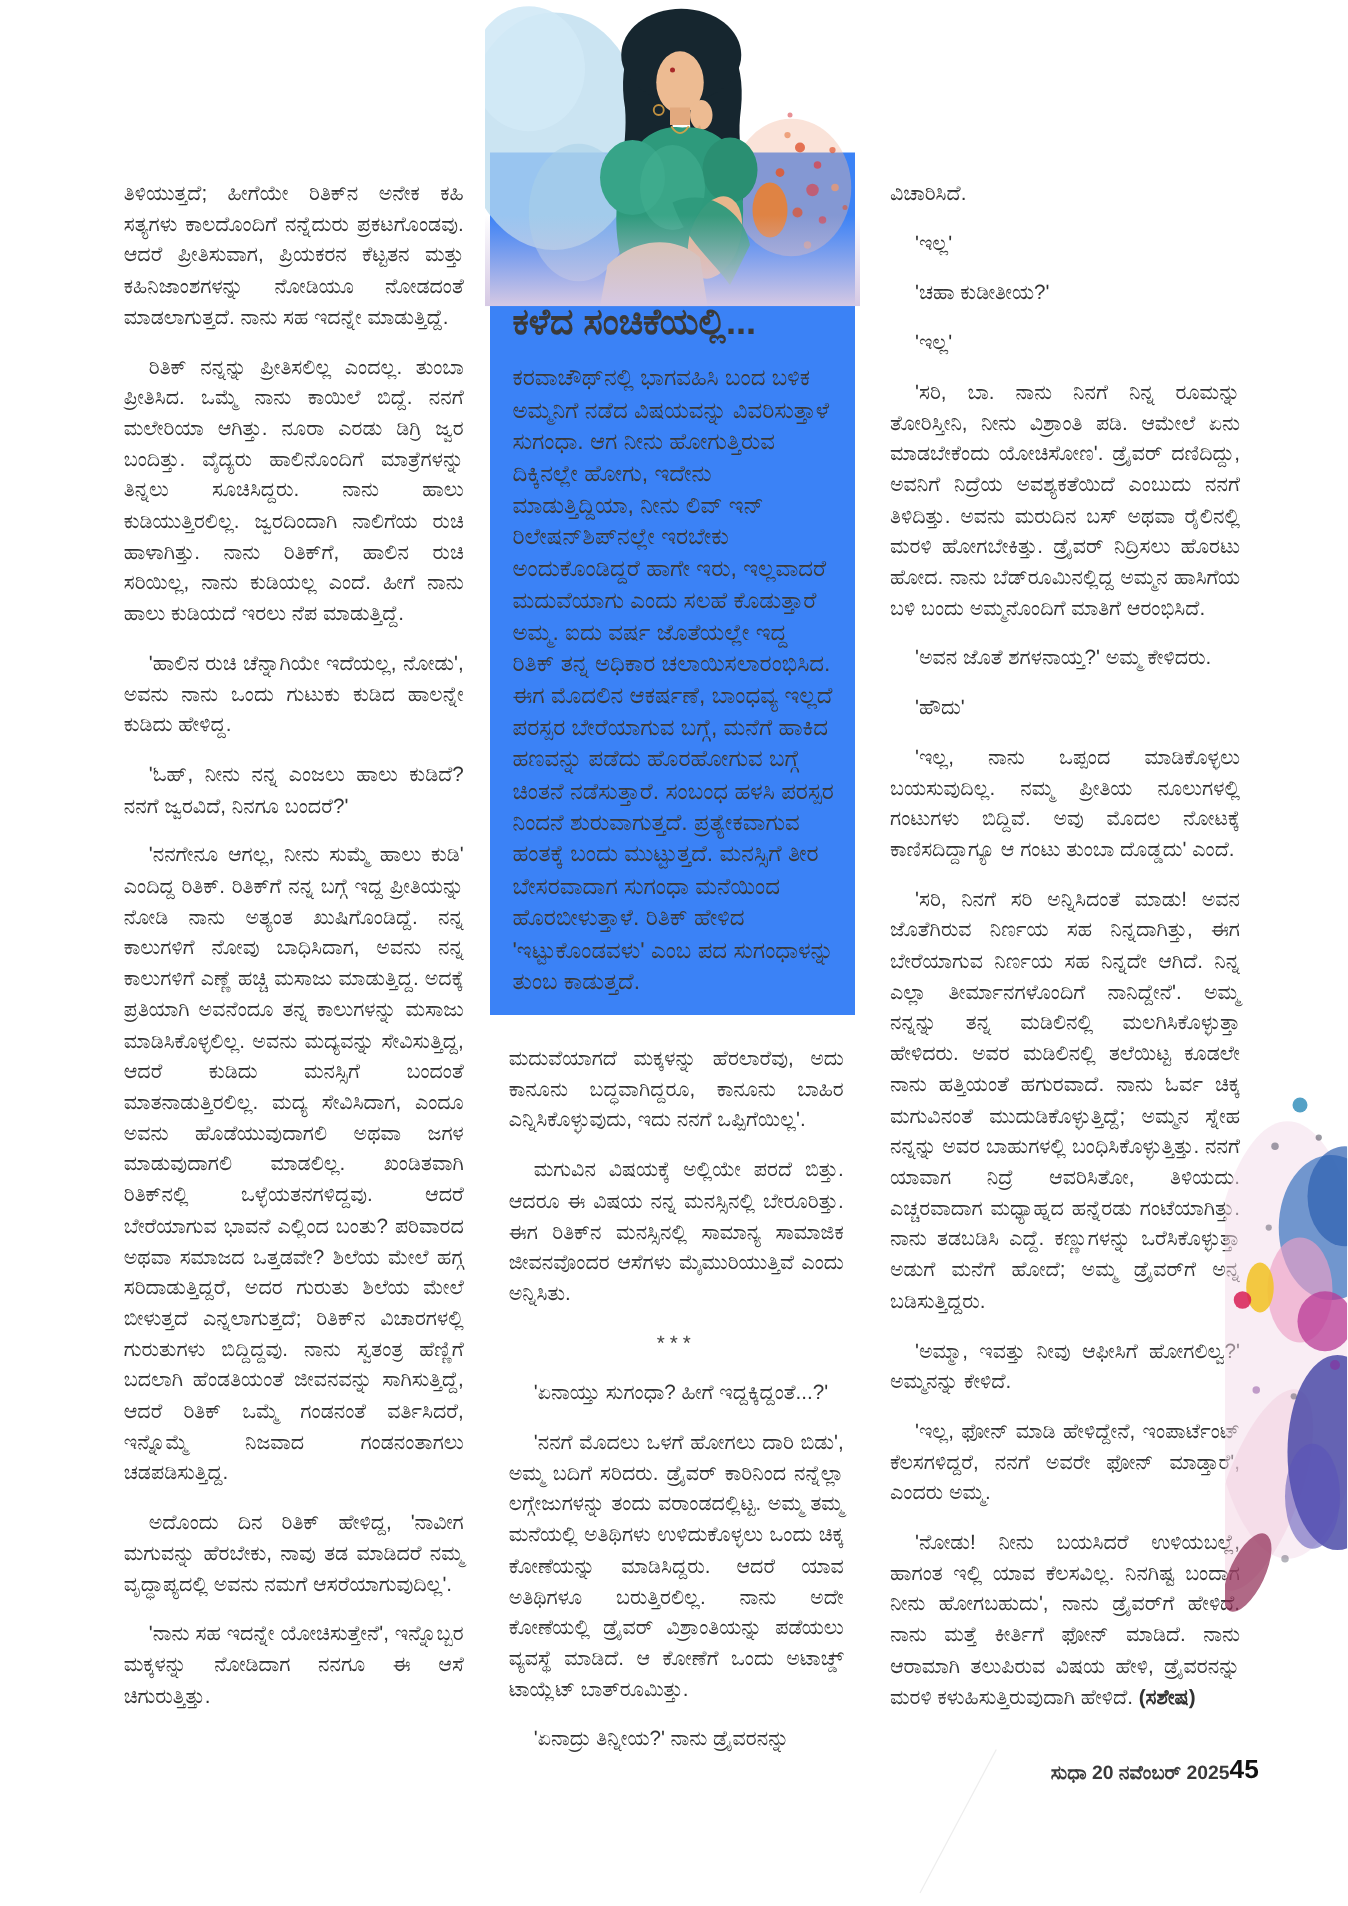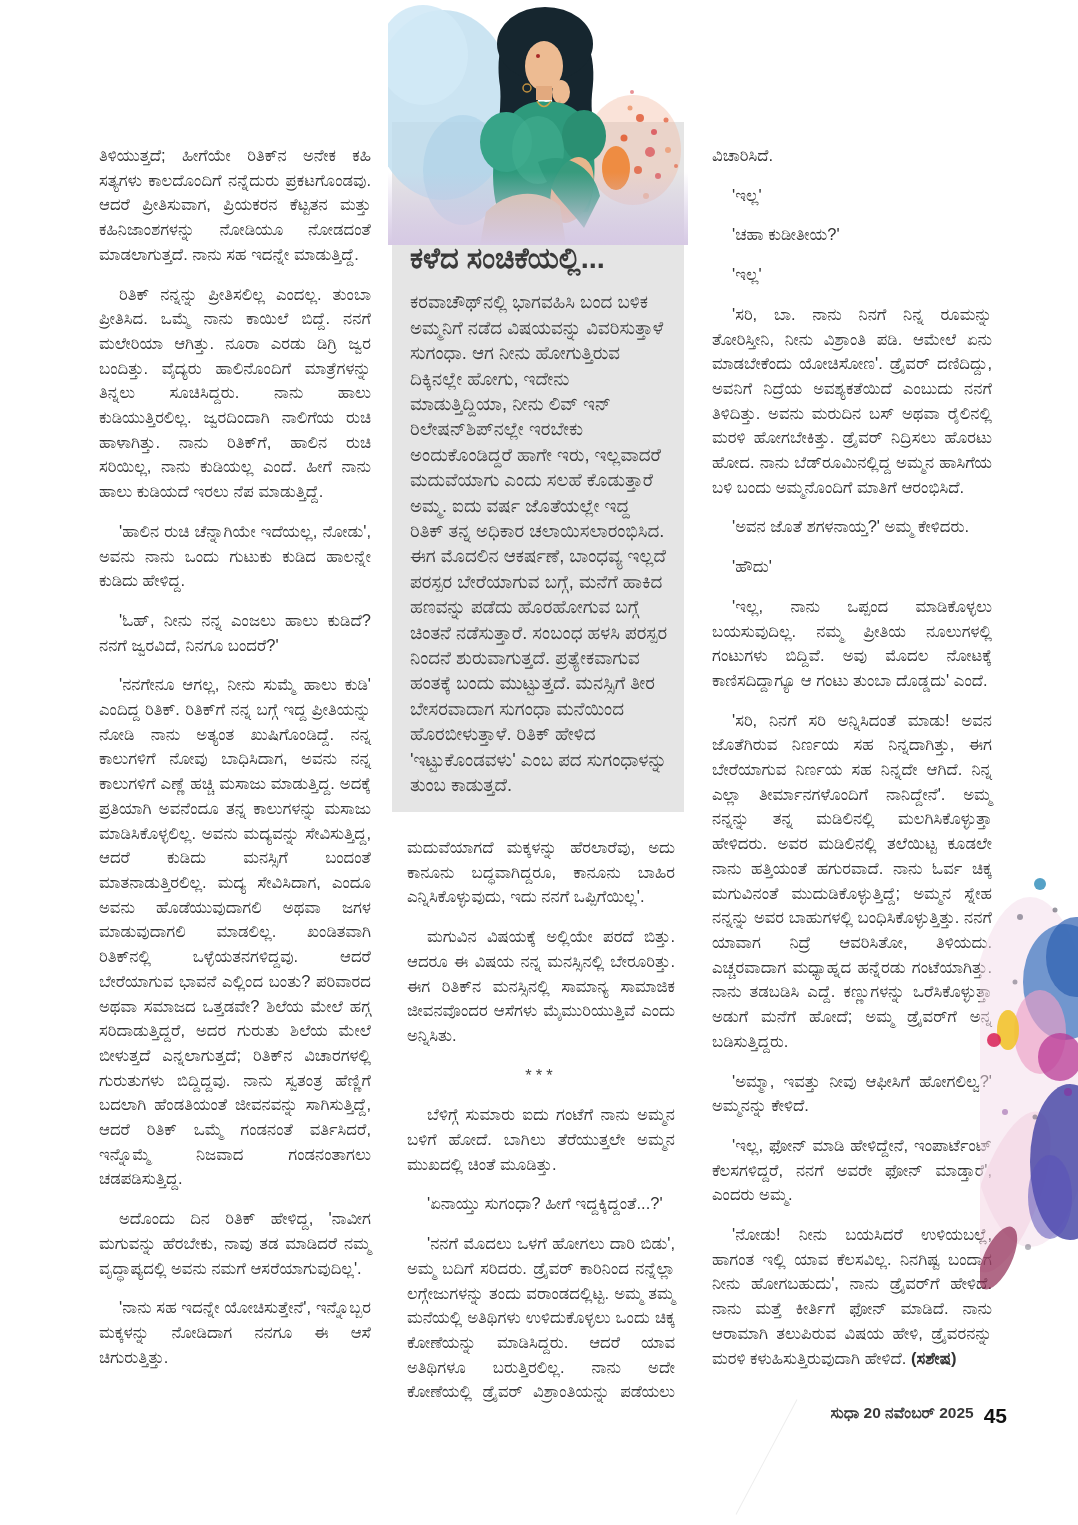--- a/index.html
+++ b/index.html
@@ -9,35 +9,35 @@
   
   .col{position:absolute;top:128px;text-align:justify;font-size:16.5px;line-height:24.7px;color:#333;}
   .col1{left:84px;width:302px;height:1284px;overflow:hidden;}
   .col2{left:392px;top:820px;width:298px;height:590px;overflow:hidden;}
   .col3{left:697px;width:310px;height:1286px;overflow:hidden;}
   .col p{margin:15px;}
   .indent{text-indent:20px;}
   .separator{text-align:center;text-indent:0;letter-spacing:4px;color:#444;line-height:24.7px;}
 
   
-  .recap-box{position:absolute;left:392px;top:122px;width:292px;height:690px;background:#e5e5e5;}
+  .recap-box{position:absolute;left:392px;top:122px;width:292px;height:690px;background:#3b82f6;}
   .recap-inner{padding:120px 16px 0 18px;}
   .recap-title{font-size:29px;font-weight:bold;color:#3a3a3a;margin:0 0 14px 0;line-height:1.15;}
   .recap-body{font-size:18.3px;line-height:25.4px;color:#3a3a3a;text-align:left;}
 
   
   .illus{position:absolute;left:388px;top:0;width:300px;height:245px;}
 
   
   .splash{position:absolute;left:980px;top:862px;width:98px;height:440px;overflow:hidden;}
 
   .streak{position:absolute;left:766px;top:1392px;width:1px;height:130px;background:#ededed;transform:rotate(28deg);}
 
   
-  .footer{position:absolute;top:1404px;left:697px;width:310px;display:flex;justify-content:flex-end;align-items:flex-start;gap:10px;}
+  .footer{position:absolute;top:1404px;left:697px;width:310px;display:flex;justify-content:flex-end;align-items:flex-end;}
   .footer-date{font-size:15.5px;color:#3b3b3b;font-weight:bold;}
   .footer-page{font-size:21px;color:#111;font-weight:bold;}
 </style>
 </head>
 <body>
 
 <div class="page">
 
   <div class="recap-box">
     <div class="recap-inner">
@@ -110,21 +110,20 @@
     <p class="indent">'ಓಹ್, ನೀನು ನನ್ನ ಎಂಜಲು ಹಾಲು ಕುಡಿದೆ? ನನಗೆ ಜ್ವರವಿದೆ, ನಿನಗೂ ಬಂದರೆ?'</p>
     <p class="indent">'ನನಗೇನೂ ಆಗಲ್ಲ, ನೀನು ಸುಮ್ಮೆ ಹಾಲು ಕುಡಿ' ಎಂದಿದ್ದ ರಿತಿಕ್. ರಿತಿಕ್‌ಗೆ ನನ್ನ ಬಗ್ಗೆ ಇದ್ದ ಪ್ರೀತಿಯನ್ನು ನೋಡಿ ನಾನು ಅತ್ಯಂತ ಖುಷಿಗೊಂಡಿದ್ದೆ. ನನ್ನ ಕಾಲುಗಳಿಗೆ ನೋವು ಬಾಧಿಸಿದಾಗ, ಅವನು ನನ್ನ ಕಾಲುಗಳಿಗೆ ಎಣ್ಣೆ ಹಚ್ಚಿ ಮಸಾಜು ಮಾಡುತ್ತಿದ್ದ. ಅದಕ್ಕೆ ಪ್ರತಿಯಾಗಿ ಅವನೆಂದೂ ತನ್ನ ಕಾಲುಗಳನ್ನು ಮಸಾಜು ಮಾಡಿಸಿಕೊಳ್ಳಲಿಲ್ಲ. ಅವನು ಮದ್ಯವನ್ನು ಸೇವಿಸುತ್ತಿದ್ದ, ಆದರೆ ಕುಡಿದು ಮನಸ್ಸಿಗೆ ಬಂದಂತೆ ಮಾತನಾಡುತ್ತಿರಲಿಲ್ಲ. ಮದ್ಯ ಸೇವಿಸಿದಾಗ, ಎಂದೂ ಅವನು ಹೊಡೆಯುವುದಾಗಲಿ ಅಥವಾ ಜಗಳ ಮಾಡುವುದಾಗಲಿ ಮಾಡಲಿಲ್ಲ. ಖಂಡಿತವಾಗಿ ರಿತಿಕ್‌ನಲ್ಲಿ ಒಳ್ಳೆಯತನಗಳಿದ್ದವು. ಆದರೆ ಬೇರೆಯಾಗುವ ಭಾವನೆ ಎಲ್ಲಿಂದ ಬಂತು? ಪರಿವಾರದ ಅಥವಾ ಸಮಾಜದ ಒತ್ತಡವೇ? ಶಿಲೆಯ ಮೇಲೆ ಹಗ್ಗ ಸರಿದಾಡುತ್ತಿದ್ದರೆ, ಅದರ ಗುರುತು ಶಿಲೆಯ ಮೇಲೆ ಬೀಳುತ್ತದೆ ಎನ್ನಲಾಗುತ್ತದೆ; ರಿತಿಕ್‌ನ ವಿಚಾರಗಳಲ್ಲಿ ಗುರುತುಗಳು ಬಿದ್ದಿದ್ದವು. ನಾನು ಸ್ವತಂತ್ರ ಹೆಣ್ಣಿಗೆ ಬದಲಾಗಿ ಹೆಂಡತಿಯಂತೆ ಜೀವನವನ್ನು ಸಾಗಿಸುತ್ತಿದ್ದೆ, ಆದರೆ ರಿತಿಕ್ ಒಮ್ಮೆ ಗಂಡನಂತೆ ವರ್ತಿಸಿದರೆ, ಇನ್ನೊಮ್ಮೆ ನಿಜವಾದ ಗಂಡನಂತಾಗಲು ಚಡಪಡಿಸುತ್ತಿದ್ದ.</p>
     <p class="indent">ಅದೊಂದು ದಿನ ರಿತಿಕ್ ಹೇಳಿದ್ದ, 'ನಾವೀಗ ಮಗುವನ್ನು ಹೆರಬೇಕು, ನಾವು ತಡ ಮಾಡಿದರೆ ನಮ್ಮ ವೃದ್ಧಾಪ್ಯದಲ್ಲಿ ಅವನು ನಮಗೆ ಆಸರೆಯಾಗುವುದಿಲ್ಲ'.</p>
     <p class="indent">'ನಾನು ಸಹ ಇದನ್ನೇ ಯೋಚಿಸುತ್ತೇನೆ', ಇನ್ನೊಬ್ಬರ ಮಕ್ಕಳನ್ನು ನೋಡಿದಾಗ ನನಗೂ ಈ ಆಸೆ ಚಿಗುರುತ್ತಿತ್ತು.</p>
   </div>
 
   <div class="col col2">
     <p>ಮದುವೆಯಾಗದೆ ಮಕ್ಕಳನ್ನು ಹೆರಲಾರೆವು, ಅದು ಕಾನೂನು ಬದ್ಧವಾಗಿದ್ದರೂ, ಕಾನೂನು ಬಾಹಿರ ಎನ್ನಿಸಿಕೊಳ್ಳುವುದು, ಇದು ನನಗೆ ಒಪ್ಪಿಗೆಯಿಲ್ಲ'.</p>
     <p class="indent">ಮಗುವಿನ ವಿಷಯಕ್ಕೆ ಅಲ್ಲಿಯೇ ಪರದೆ ಬಿತ್ತು. ಆದರೂ ಈ ವಿಷಯ ನನ್ನ ಮನಸ್ಸಿನಲ್ಲಿ ಬೇರೂರಿತ್ತು. ಈಗ ರಿತಿಕ್‌ನ ಮನಸ್ಸಿನಲ್ಲಿ ಸಾಮಾನ್ಯ ಸಾಮಾಜಿಕ ಜೀವನವೊಂದರ ಆಸೆಗಳು ಮೈಮುರಿಯುತ್ತಿವೆ ಎಂದು ಅನ್ನಿಸಿತು.</p>
     <p class="separator">***</p>
-    <p class="indent">ಬೆಳಿಗ್ಗೆ ಸುಮಾರು ಐದು ಗಂಟೆಗೆ ನಾನು ಅಮ್ಮನ ಬಳಿಗೆ ಹೋದೆ. ಬಾಗಿಲು ತೆರೆಯುತ್ತಲೇ ಅಮ್ಮನ ಮುಖದಲ್ಲಿ ಚಿಂತೆ ಮೂಡಿತ್ತು.</p>
     <p class="indent">'ಏನಾಯ್ತು ಸುಗಂಧಾ? ಹೀಗೆ ಇದ್ದಕ್ಕಿದ್ದಂತೆ...?'</p>
     <p class="indent">'ನನಗೆ ಮೊದಲು ಒಳಗೆ ಹೋಗಲು ದಾರಿ ಬಿಡು', ಅಮ್ಮ ಬದಿಗೆ ಸರಿದರು. ಡ್ರೈವರ್ ಕಾರಿನಿಂದ ನನ್ನೆಲ್ಲಾ ಲಗ್ಗೇಜುಗಳನ್ನು ತಂದು ವರಾಂಡದಲ್ಲಿಟ್ಟ. ಅಮ್ಮ ತಮ್ಮ ಮನೆಯಲ್ಲಿ ಅತಿಥಿಗಳು ಉಳಿದುಕೊಳ್ಳಲು ಒಂದು ಚಿಕ್ಕ ಕೋಣೆಯನ್ನು ಮಾಡಿಸಿದ್ದರು. ಆದರೆ ಯಾವ ಅತಿಥಿಗಳೂ ಬರುತ್ತಿರಲಿಲ್ಲ. ನಾನು ಅದೇ ಕೋಣೆಯಲ್ಲಿ ಡ್ರೈವರ್ ವಿಶ್ರಾಂತಿಯನ್ನು ಪಡೆಯಲು ವ್ಯವಸ್ಥೆ ಮಾಡಿದೆ. ಆ ಕೋಣೆಗೆ ಒಂದು ಅಟಾಚ್ಡ್ ಟಾಯ್ಲೆಟ್ ಬಾತ್‌ರೂಮಿತ್ತು.</p>
     <p class="indent">'ಏನಾದ್ರು ತಿನ್ನೀಯ?' ನಾನು ಡ್ರೈವರನನ್ನು</p>
   </div>
 
   <div class="col col3">
     <p>ವಿಚಾರಿಸಿದೆ.</p>
     <p class="indent">'ಇಲ್ಲ'</p>
     <p class="indent">'ಚಹಾ ಕುಡೀತೀಯ?'</p>
     <p class="indent">'ಇಲ್ಲ'</p>

